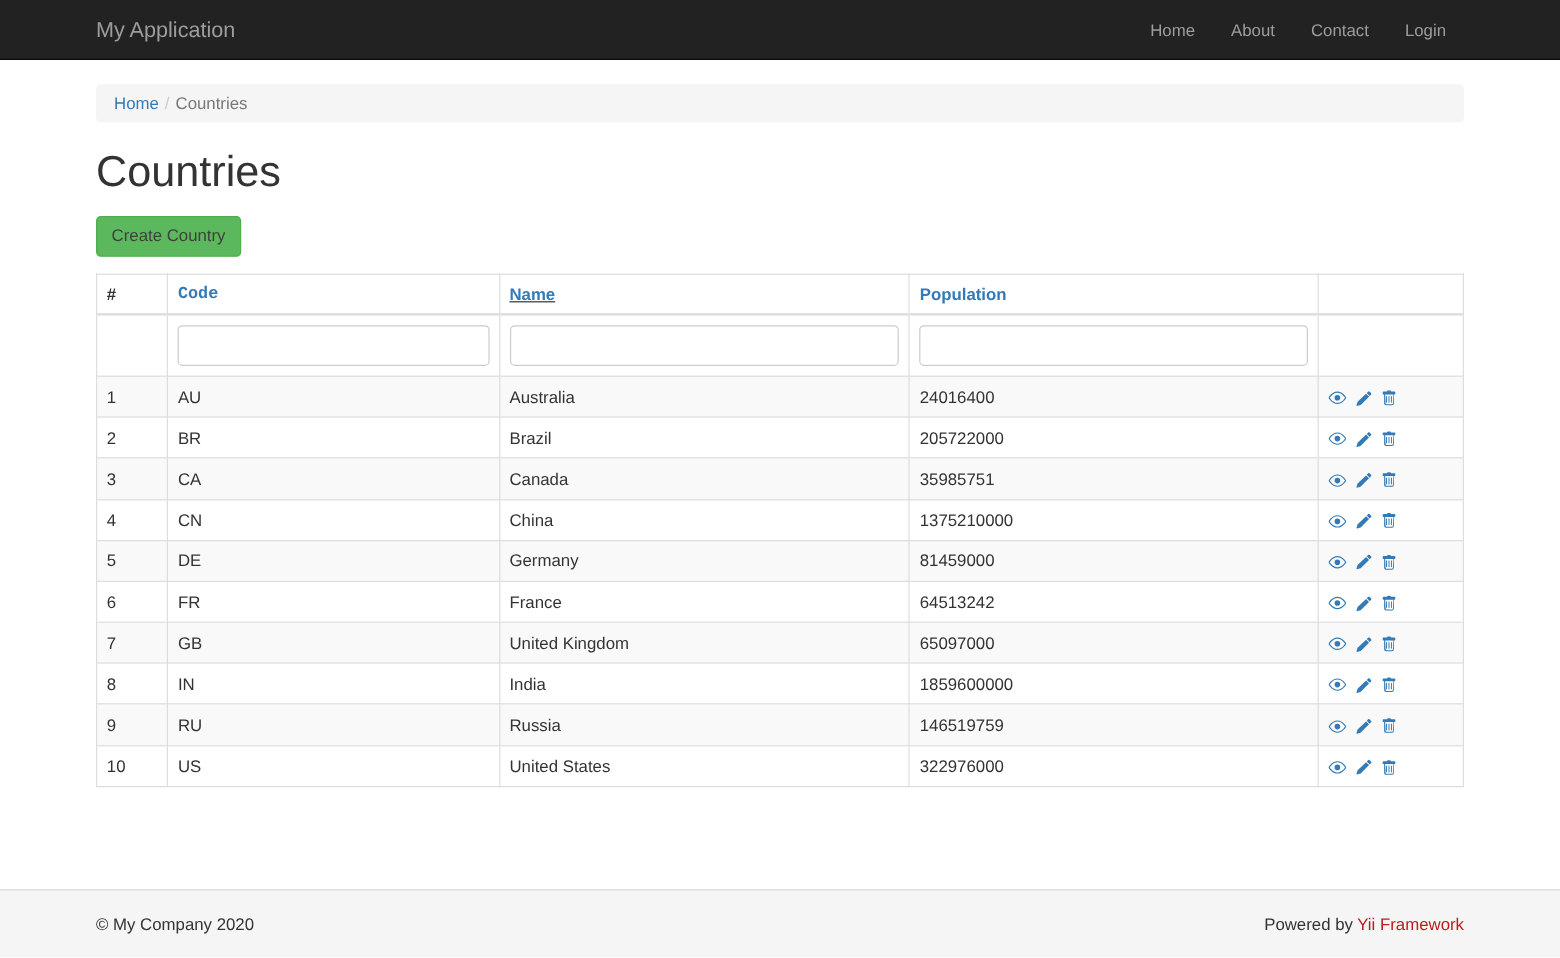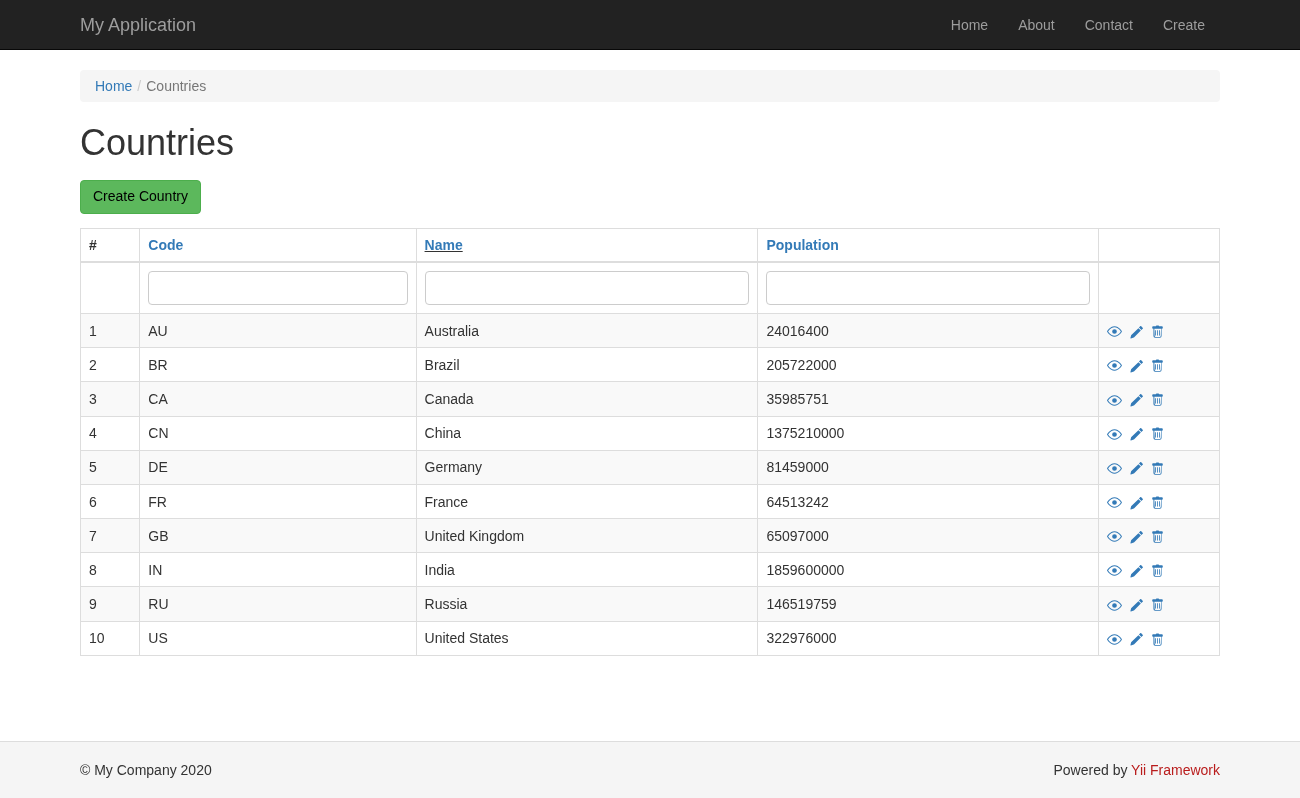--- a/index.html
+++ b/index.html
@@ -61,21 +61,21 @@
     font-size: 36px;
     font-weight: 500;
     margin: 20px 0 16px 0;
     color: #333;
   }
 
   .btn-success {
     display: inline-block;
     background: #5cb85c;
     border: 1px solid #4cae4c;
-    color: #000000;
+    color: #404040;
     padding: 6px 12px;
     font-size: 14px;
     line-height: 1.42857;
     border-radius: 4px;
     text-decoration: none;
     cursor: pointer;
   }
   .btn-row { margin: 0 0 14px 0; }
 
   .summary { margin: 0 0 6px 0; color: #333; }
@@ -95,21 +95,21 @@
     font-size: 14px;
   }
   table.grid thead th { border-bottom-width: 2px; }
   table.grid thead th a {
     color: #337ab7;
     font-weight: bold;
     text-decoration: none;
     cursor: pointer;
   }
   .col-num { width: 56px; }
-  .col-code { width: 261px; }
+  .col-code { width: 261px; font-family: Liberation Mono, monospace; }
   .col-name { width: 323px; text-decoration: underline; }
   .col-pop  { width: 322px; }
   .col-actions { width: 114px; }
 
   .filter-row td { padding: 8px; background: #fff; }
   .filter-row input {
     width: 100%;
     height: 34px;
     padding: 6px 12px;
     font-size: 14px;
@@ -156,21 +156,21 @@
       <li>
           <a>Home</a>
         </li>
       <li>
           <a>About</a>
         </li>
       <li>
           <a>Contact</a>
         </li>
       <li>
-          <a>Create</a>
+          <a>Login</a>
         </li>
     </ul>
   </div>
 </nav>
 
 <div class="main-wrap">
   <div class="container">
 
     <ul class="breadcrumb">
       <li><a>Home</a></li>

